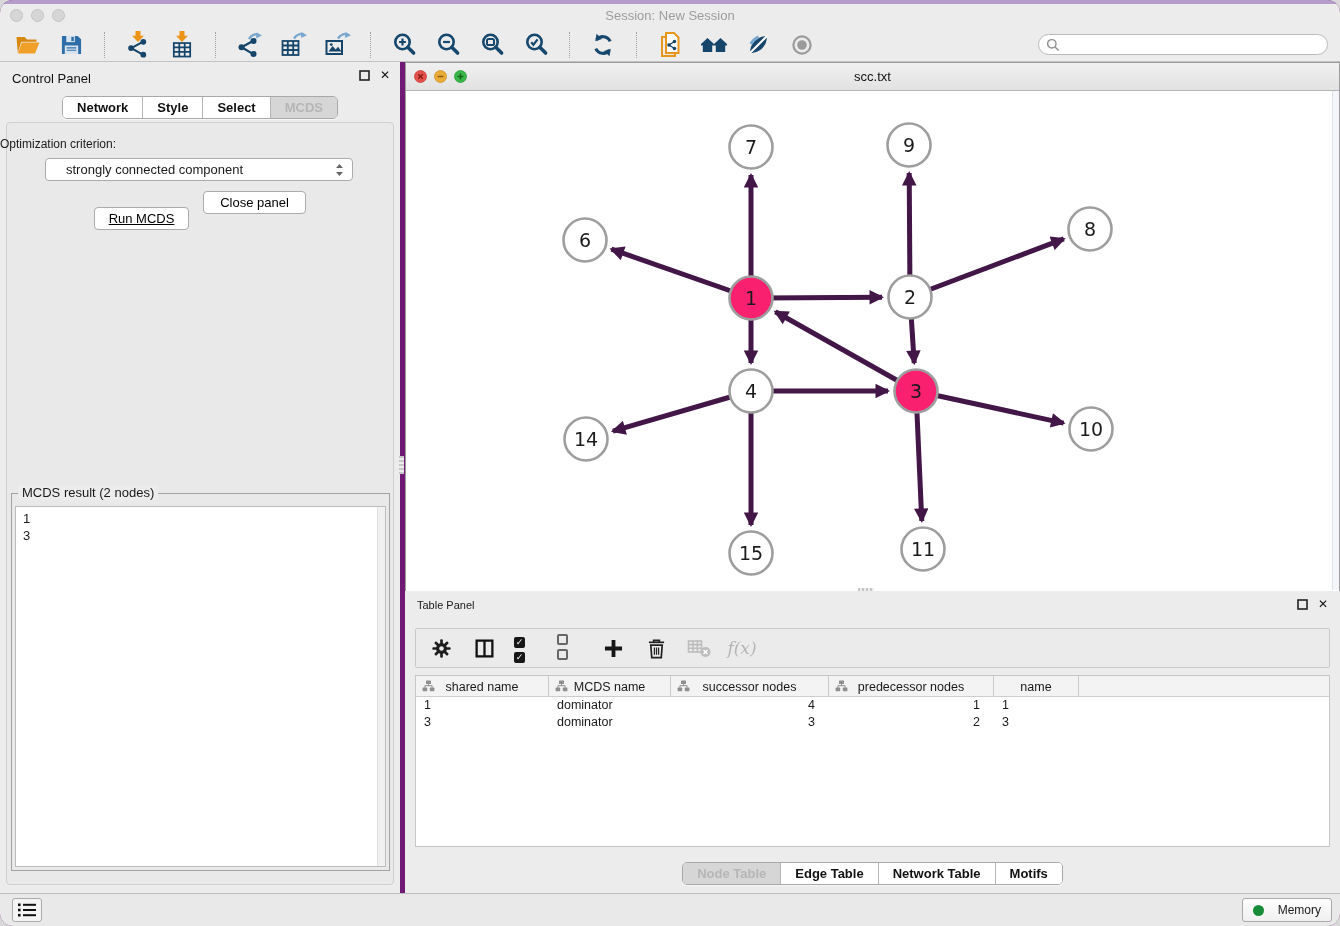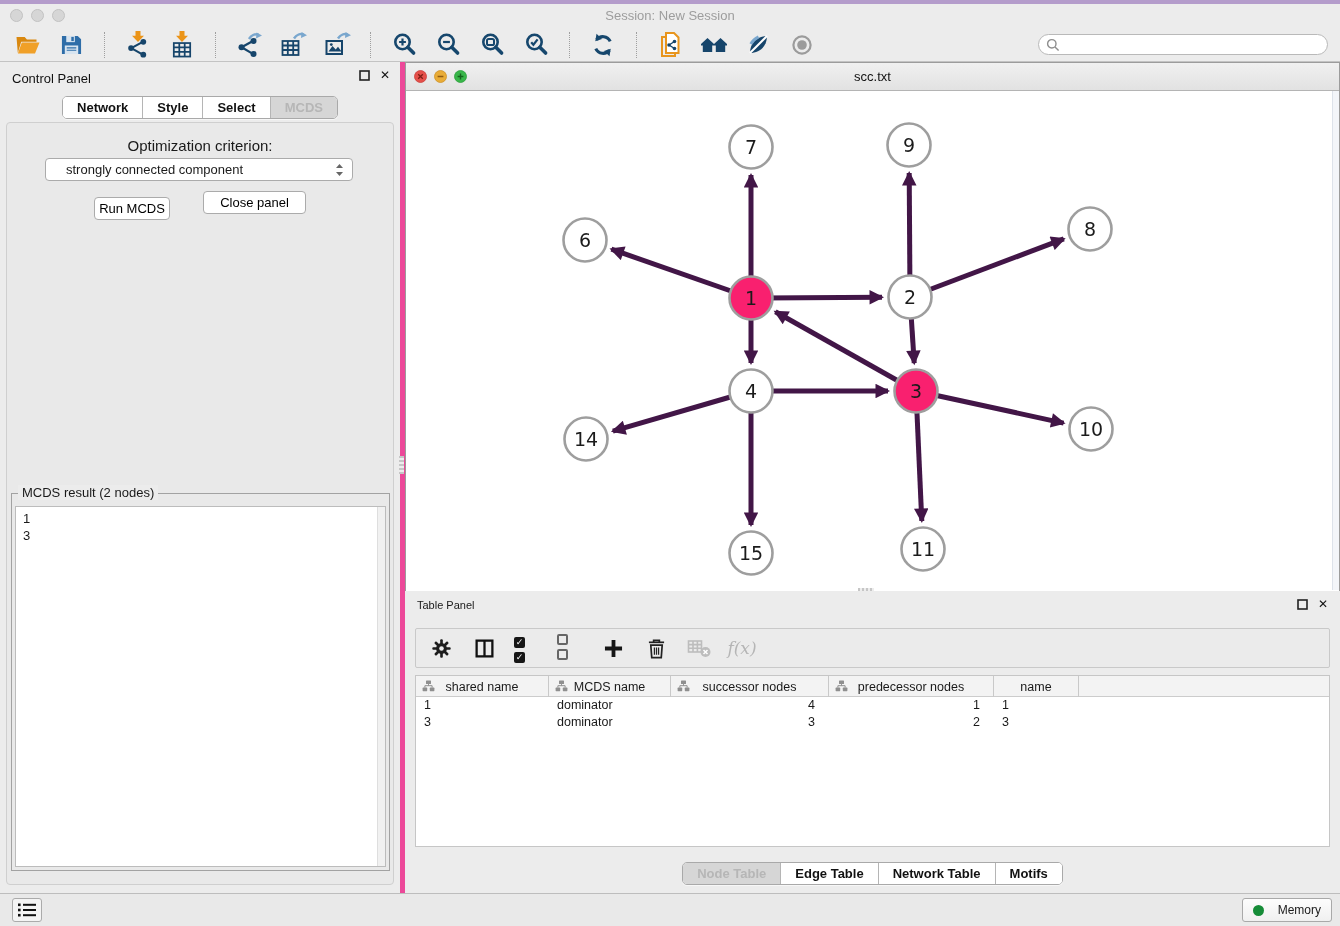--- a/index.html
+++ b/index.html
@@ -1,18 +1,18 @@
 <!DOCTYPE html>
 <html><head>
 <meta charset="utf-8">
 <style>
   * { box-sizing: border-box; margin: 0; padding: 0; }
   body { font-family: "Liberation Sans", "DejaVu Sans", sans-serif; background:#d8d8d8; }
-  .app { position:relative; width:1340px; height:926px; background:#ec4899; overflow:hidden;
-         font-size:13px; color:#1a1a1a; }
+  .app { position:relative; width:1340px; height:926px; background:#701a75; overflow:hidden;
+         font-size:13px; color:#1a1a1a;border-radius:13px; }
 
   
   .accent { position:absolute; left:0; top:0; width:100%; height:4px; background:#B49CCB; }
   .titlebar { position:absolute; left:0; top:4px; width:100%; height:24px; background:#ececec; }
   .mac-dots { position:absolute; left:10px; top:5px; display:flex; gap:8px; }
   .mac-dots .dot { width:13px; height:13px; border-radius:50%; background:#d6d6d6; border:1px solid #c2c2c2; }
   .win-title { position:absolute; left:0; right:0; top:4px; text-align:center; color:#9d9d9d; font-size:13px; }
 
   .toolbar { position:absolute; left:0; top:28px; width:100%; height:34px; border-bottom:1px solid #c3c3c3;
              display:flex; align-items:center; padding:0 12px; gap:14px; background:#ececec; }
@@ -33,28 +33,28 @@
   .segbar-inner { display:inline-flex; border:1px solid #a9a9a9; border-radius:5px; overflow:hidden;
                   background:#fff; box-shadow:0 1px 0 rgba(255,255,255,.6); }
   .seg { padding:3px 14px; font-size:13px; font-weight:600; color:#111; border-left:1px solid #b5b5b5;
          background:#fff; white-space:nowrap; }
   .seg:first-child { border-left:none; }
   .seg-active { background:#d6d6d6; color:#b6b6b6; }
   .cp-tabs { top:34px; }
 
   .cp-box { position:absolute; left:6px; right:6px; top:60px; bottom:8px; background:#e9e9e9;
             border:1px solid #cfcfcf; border-radius:4px; }
-  .opt-label { position:absolute; left:0; right:0; top:75px; text-align:center; font-size:15px; }
+  .opt-label { position:absolute; left:0; right:0; top:75px; text-align:left; font-size:12px; }
   .criterion { position:absolute; left:45px; top:96px; width:308px; height:23px; background:#fff;
                border:1px solid #ababab; border-radius:4px; display:flex; align-items:center;
                padding:0 8px 0 20px; font-size:13px; }
   .criterion .stepper { margin-left:auto; display:flex; }
   .btn { position:absolute; height:23px; background:#fff; border:1px solid #ababab; border-radius:4px;
          font-size:13px; display:flex; align-items:center; justify-content:center; font-family:inherit; }
-  .btn-run { left:94px; top:135px; width:76px; }
+  .btn-run { left:94px; top:145px; width:95px;text-decoration:underline; }
   .btn-close { left:203px; top:129px; width:103px; }
 
   .result-group { position:absolute; left:11px; right:10px; top:431px; height:378px; border:1px solid #a2a2a2; }
   .result-legend { position:absolute; top:-9px; left:6px; background:#ececec; padding:0 4px; font-size:13px; }
   .result-inner { position:absolute; left:3px; right:3px; top:12px; bottom:3px; background:#fff;
                   border:1px solid #bcbcbc; overflow:hidden; }
   .result-scroll { position:absolute; right:0; top:0; bottom:0; width:8px; background:#f1f1f1;
                    border-left:1px solid #dedede; }
   .res-line { font-size:13px; line-height:17px; padding-left:7px; }
   .result-inner .lines { padding-top:3px; }

